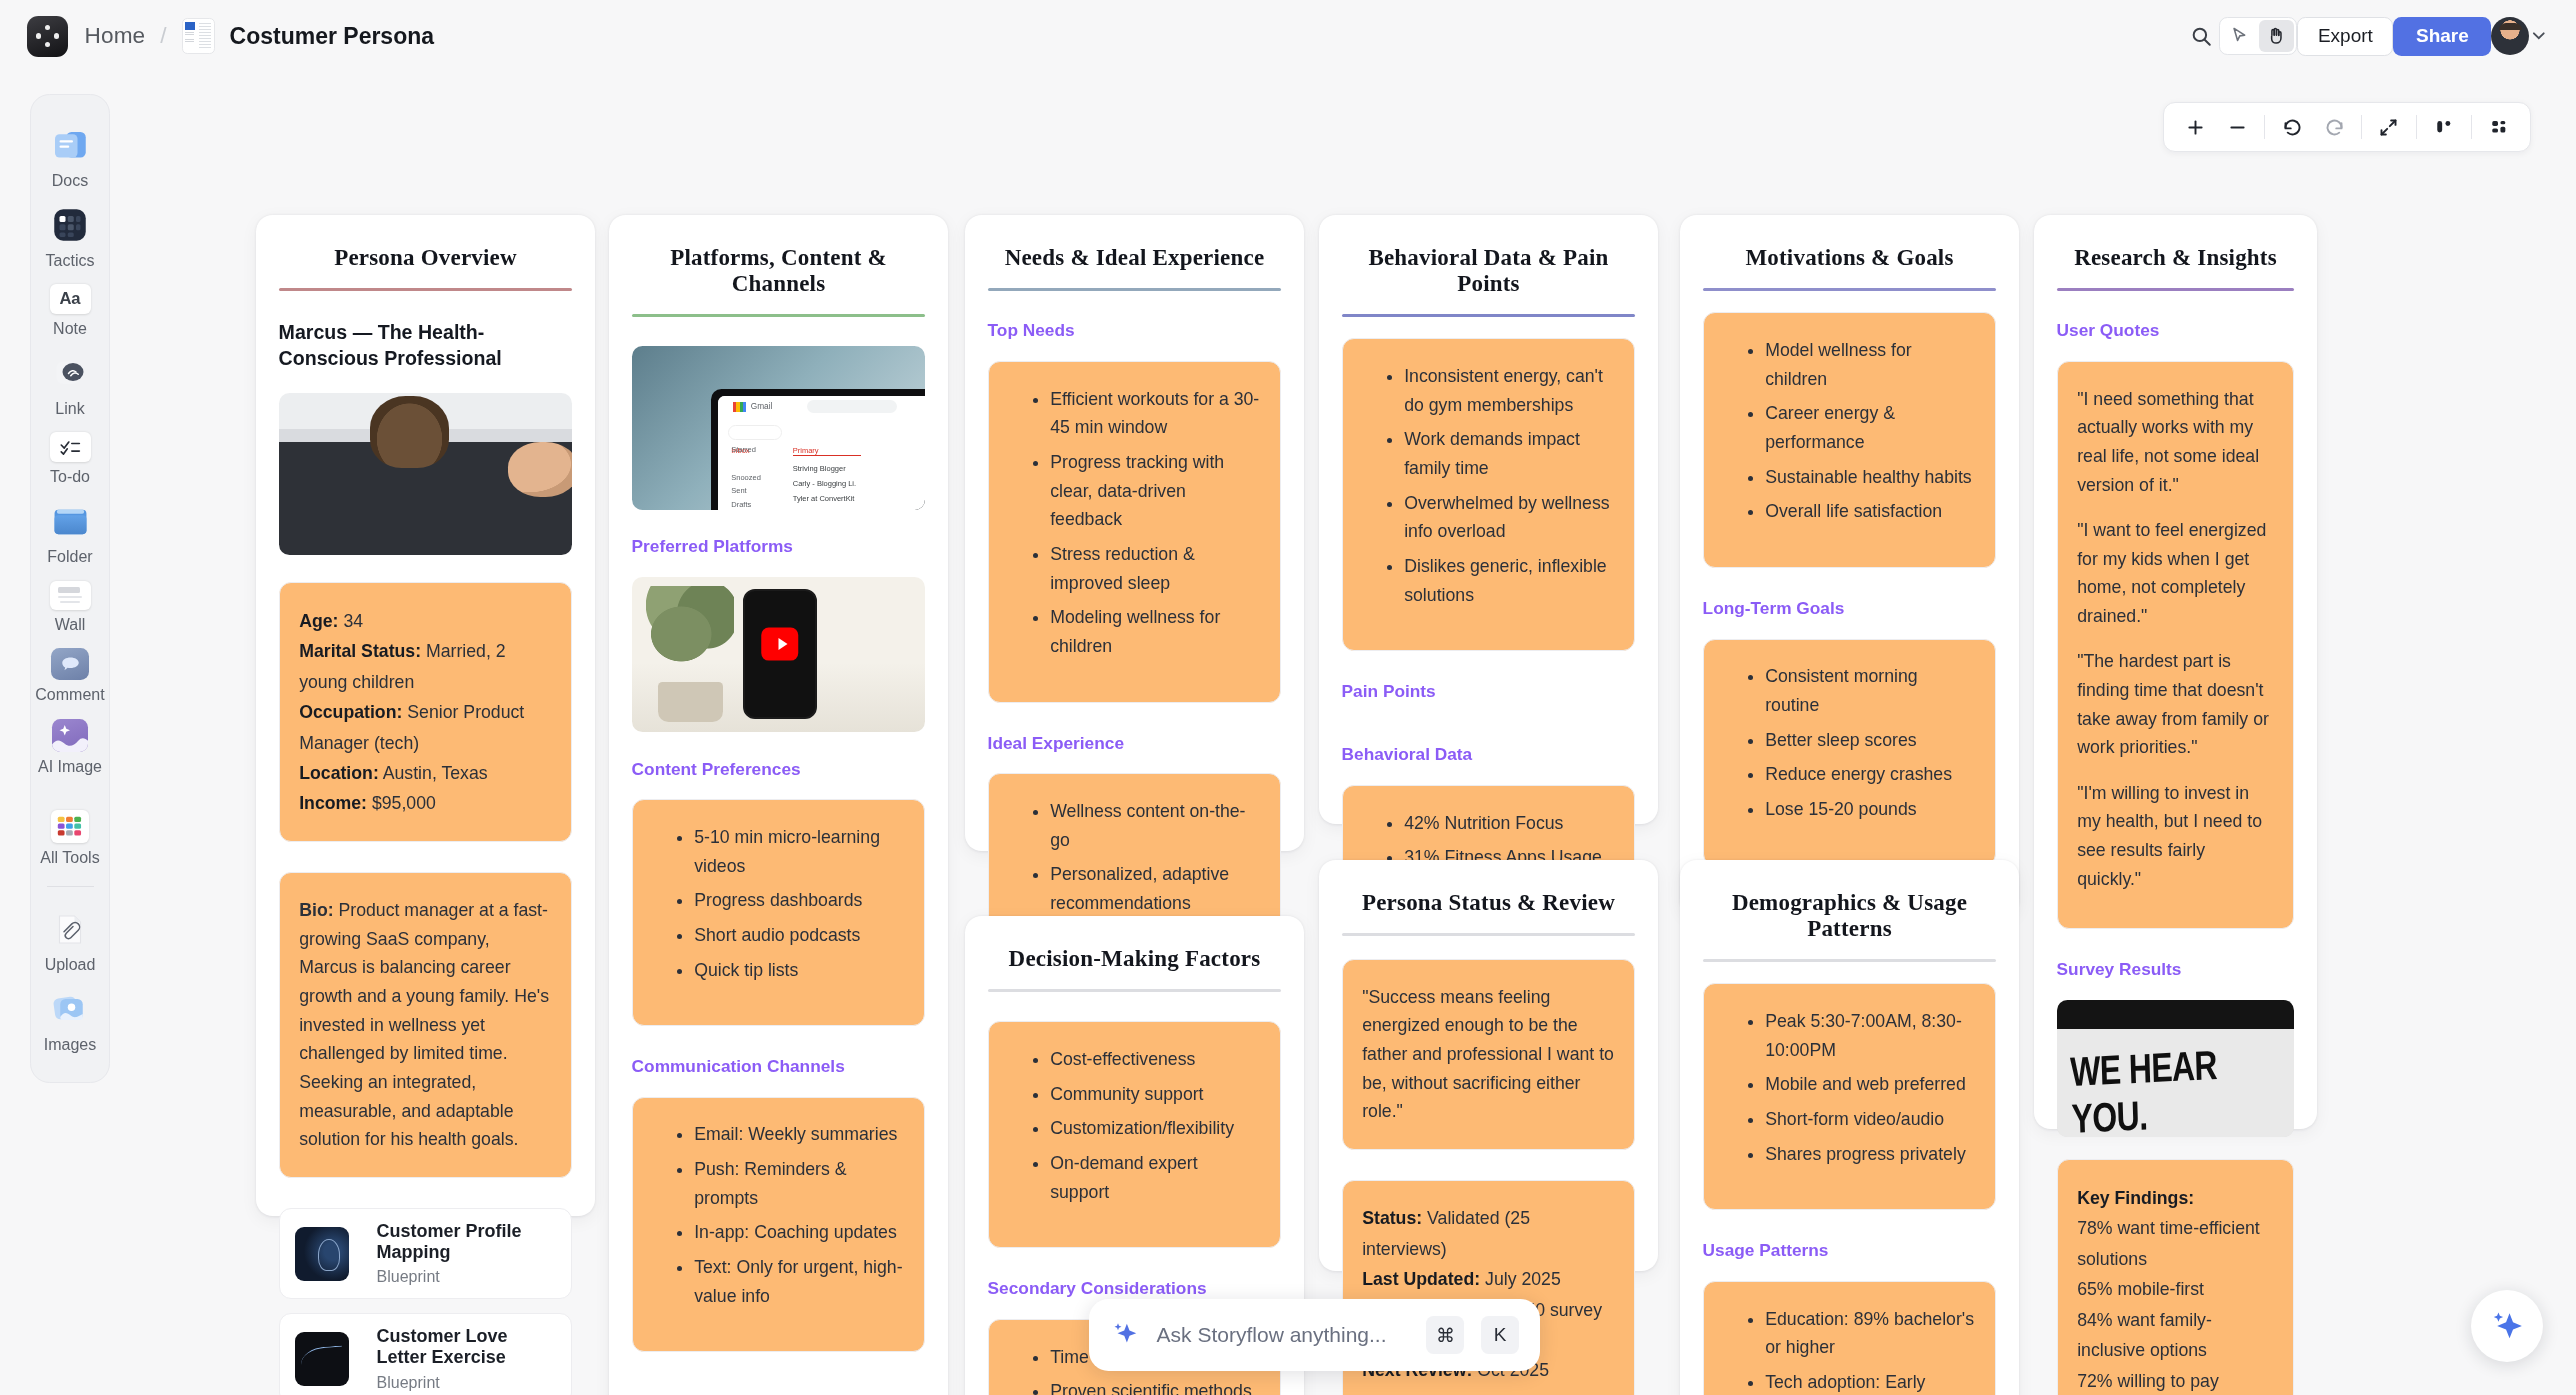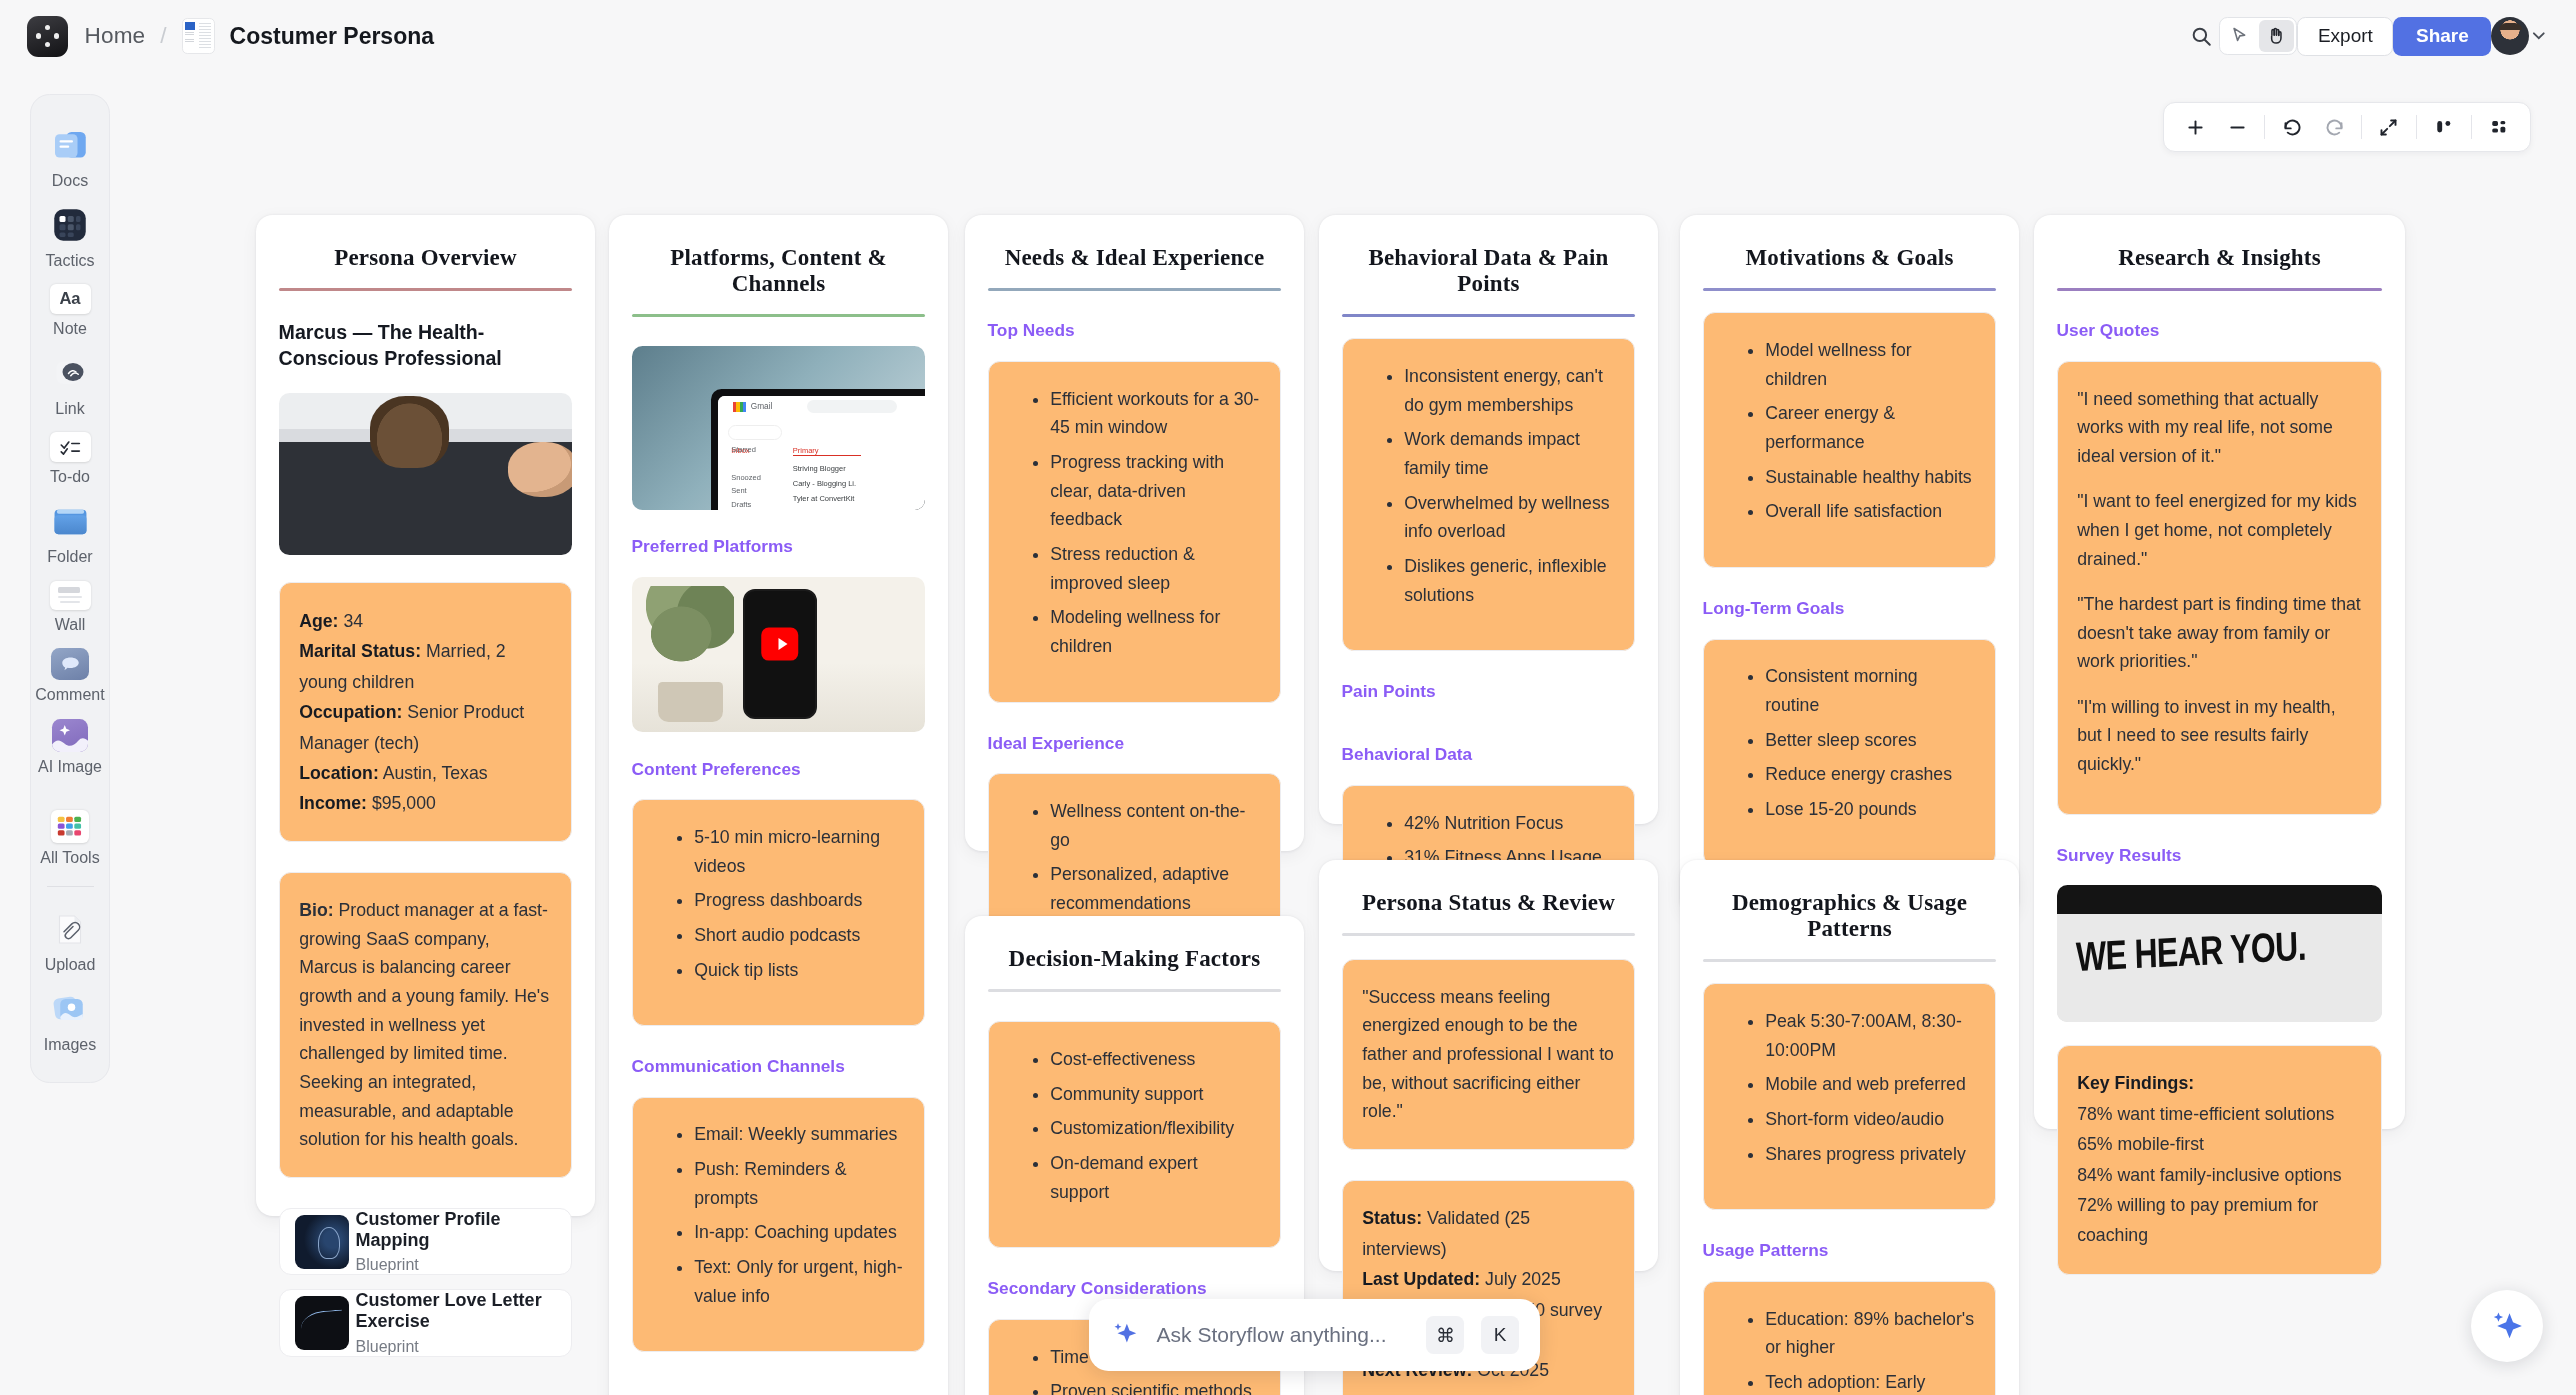--- a/index.html
+++ b/index.html
@@ -200,22 +200,22 @@
   .photo-hear .band { position:absolute; left:0; right:0; top: 0; height: 23%; background: #141414; }
   .photo-hear .sheet { position:absolute; left:0; right:0; top: 21%; bottom: 0; background: #e9e9e9; }
   .photo-hear .txt {
     position:absolute; left: 6%; top: 36%; font-family: "Liberation Sans", sans-serif;
     font-weight: bold; font-size: 41px; letter-spacing: -0.8px; color: #101010;
     transform: scaleX(.78) rotate(-2.2deg); transform-origin: left center;
   }
 
   
   .bp-item {
-    display: flex; align-items: center; gap: 7px;
-    border: 0.8px solid #ededf0; border-radius: 12px; padding: 0 15px;
+    display: flex; align-items: center; gap: 28px;
+    border: 0.8px solid #ededf0; border-radius: 12px; padding: 12px 15px;
     margin-bottom: 13.5px; cursor: pointer; background: #fff;
   }
   .bp-thumb { width: 54px; height: 54px; border-radius: 9px; flex: none; position: relative; overflow: hidden; }
   .bp-1 { background: radial-gradient(circle at 70% 45%, #28456e 0 18%, #101b2e 60%); }
   .bp-1::after{ content:""; position:absolute; right: 9px; top: 12px; width: 19.6px; height: 30px;
     border: 1.5px solid #9db8dd; border-radius: 50% 50% 40% 40%; opacity:.85; }
   .bp-2 { background: #0d0f14; }
   .bp-2::after{ content:""; position:absolute; left: 6px; bottom: 12px; width: 42px; height: 25.6px;
     border-top: 1.5px solid #8fb6e6; border-radius: 60% 0 0 0; transform: rotate(-4deg); }
   .bp-title { font-size: 18px; font-weight: bold; color: #1b1f27; line-height: 1.2; }
@@ -724,21 +724,21 @@
     <div class="cardbox">
       <ul>
         <li>Education: 89% bachelor's or higher</li>
         <li>Tech adoption: Early adopter</li>
 
       </ul>
     </div>
 
   </div>
 
-  <div class="column" style="left:2034px;width:371px;height:914px">
+  <div class="column" style="left:2034px;width:283px;height:914px">
     <div class="col-title">Research &amp; Insights</div>
     <div class="col-rule" style="background:#9b7fc0"></div>
 
     <div class="sec-head">User Quotes</div>
     <div class="cardbox">
       <p>"I need something that actually works with my real life, not some ideal version of it."</p>
       <p>"I want to feel energized for my kids when I get home, not completely drained."</p>
       <p>"The hardest part is finding time that doesn't take away from family or work priorities."</p>
       <p>"I'm willing to invest in my health, but I need to see results fairly quickly."</p>
     </div>

